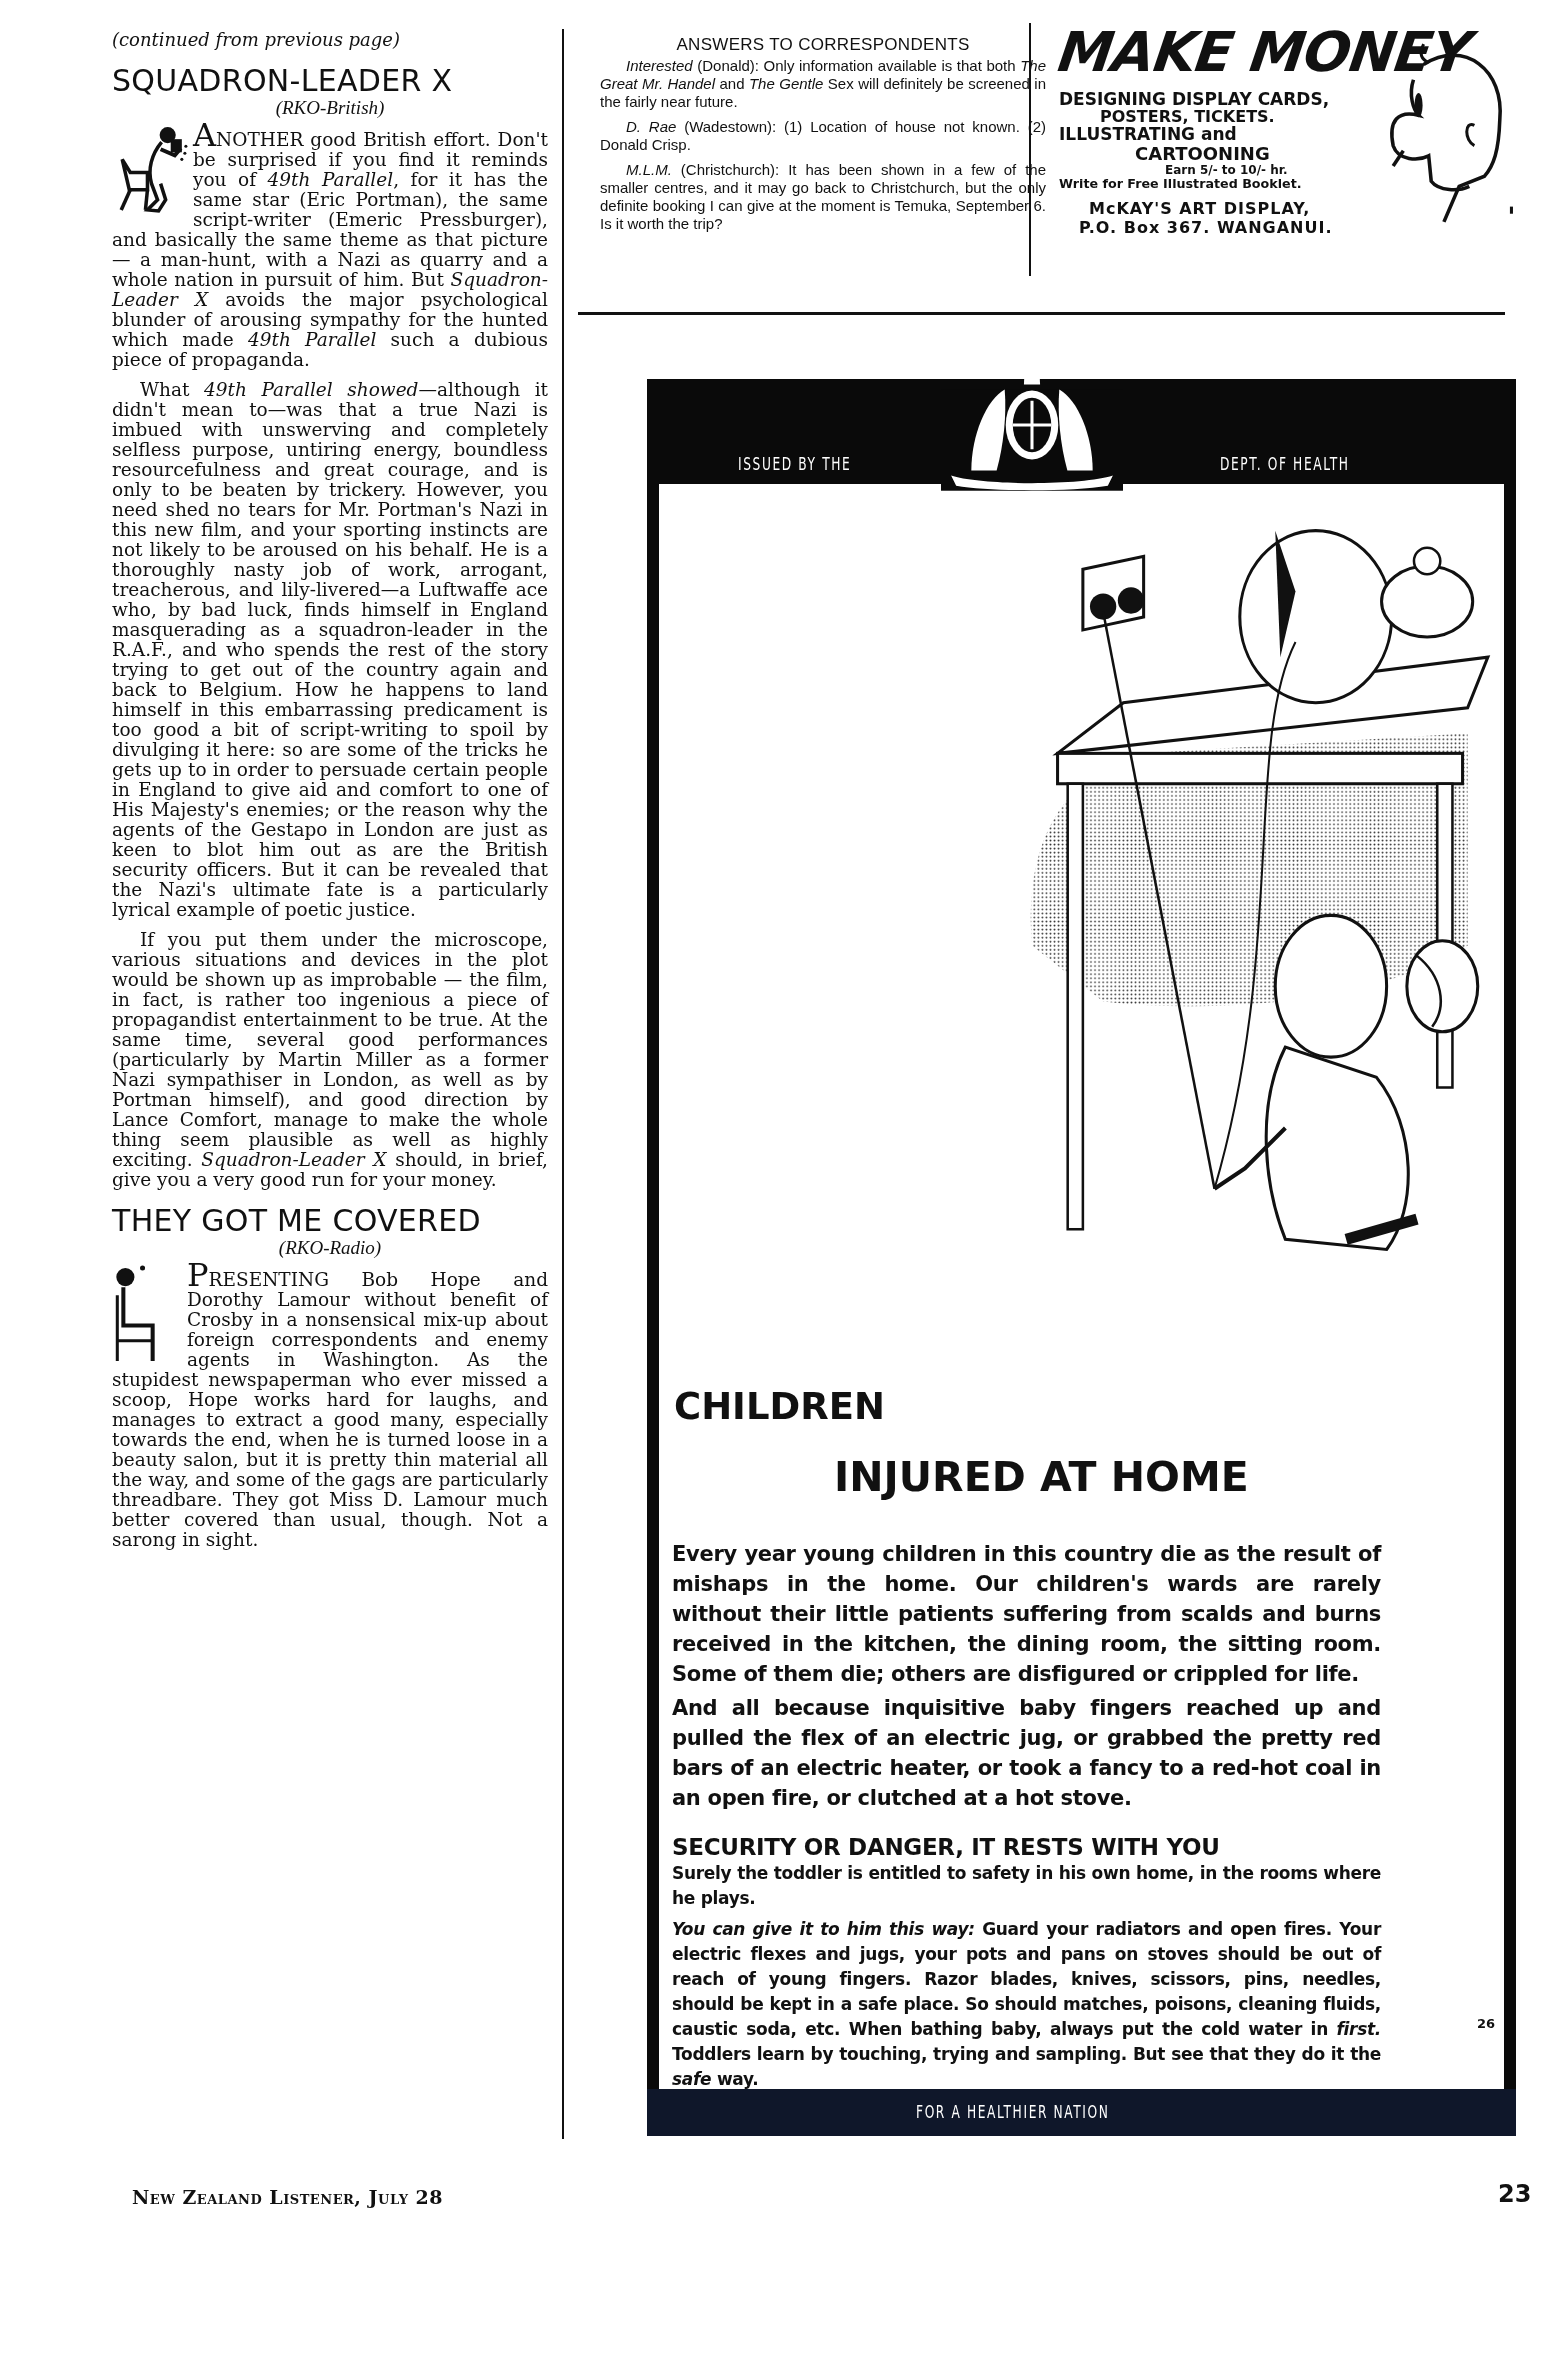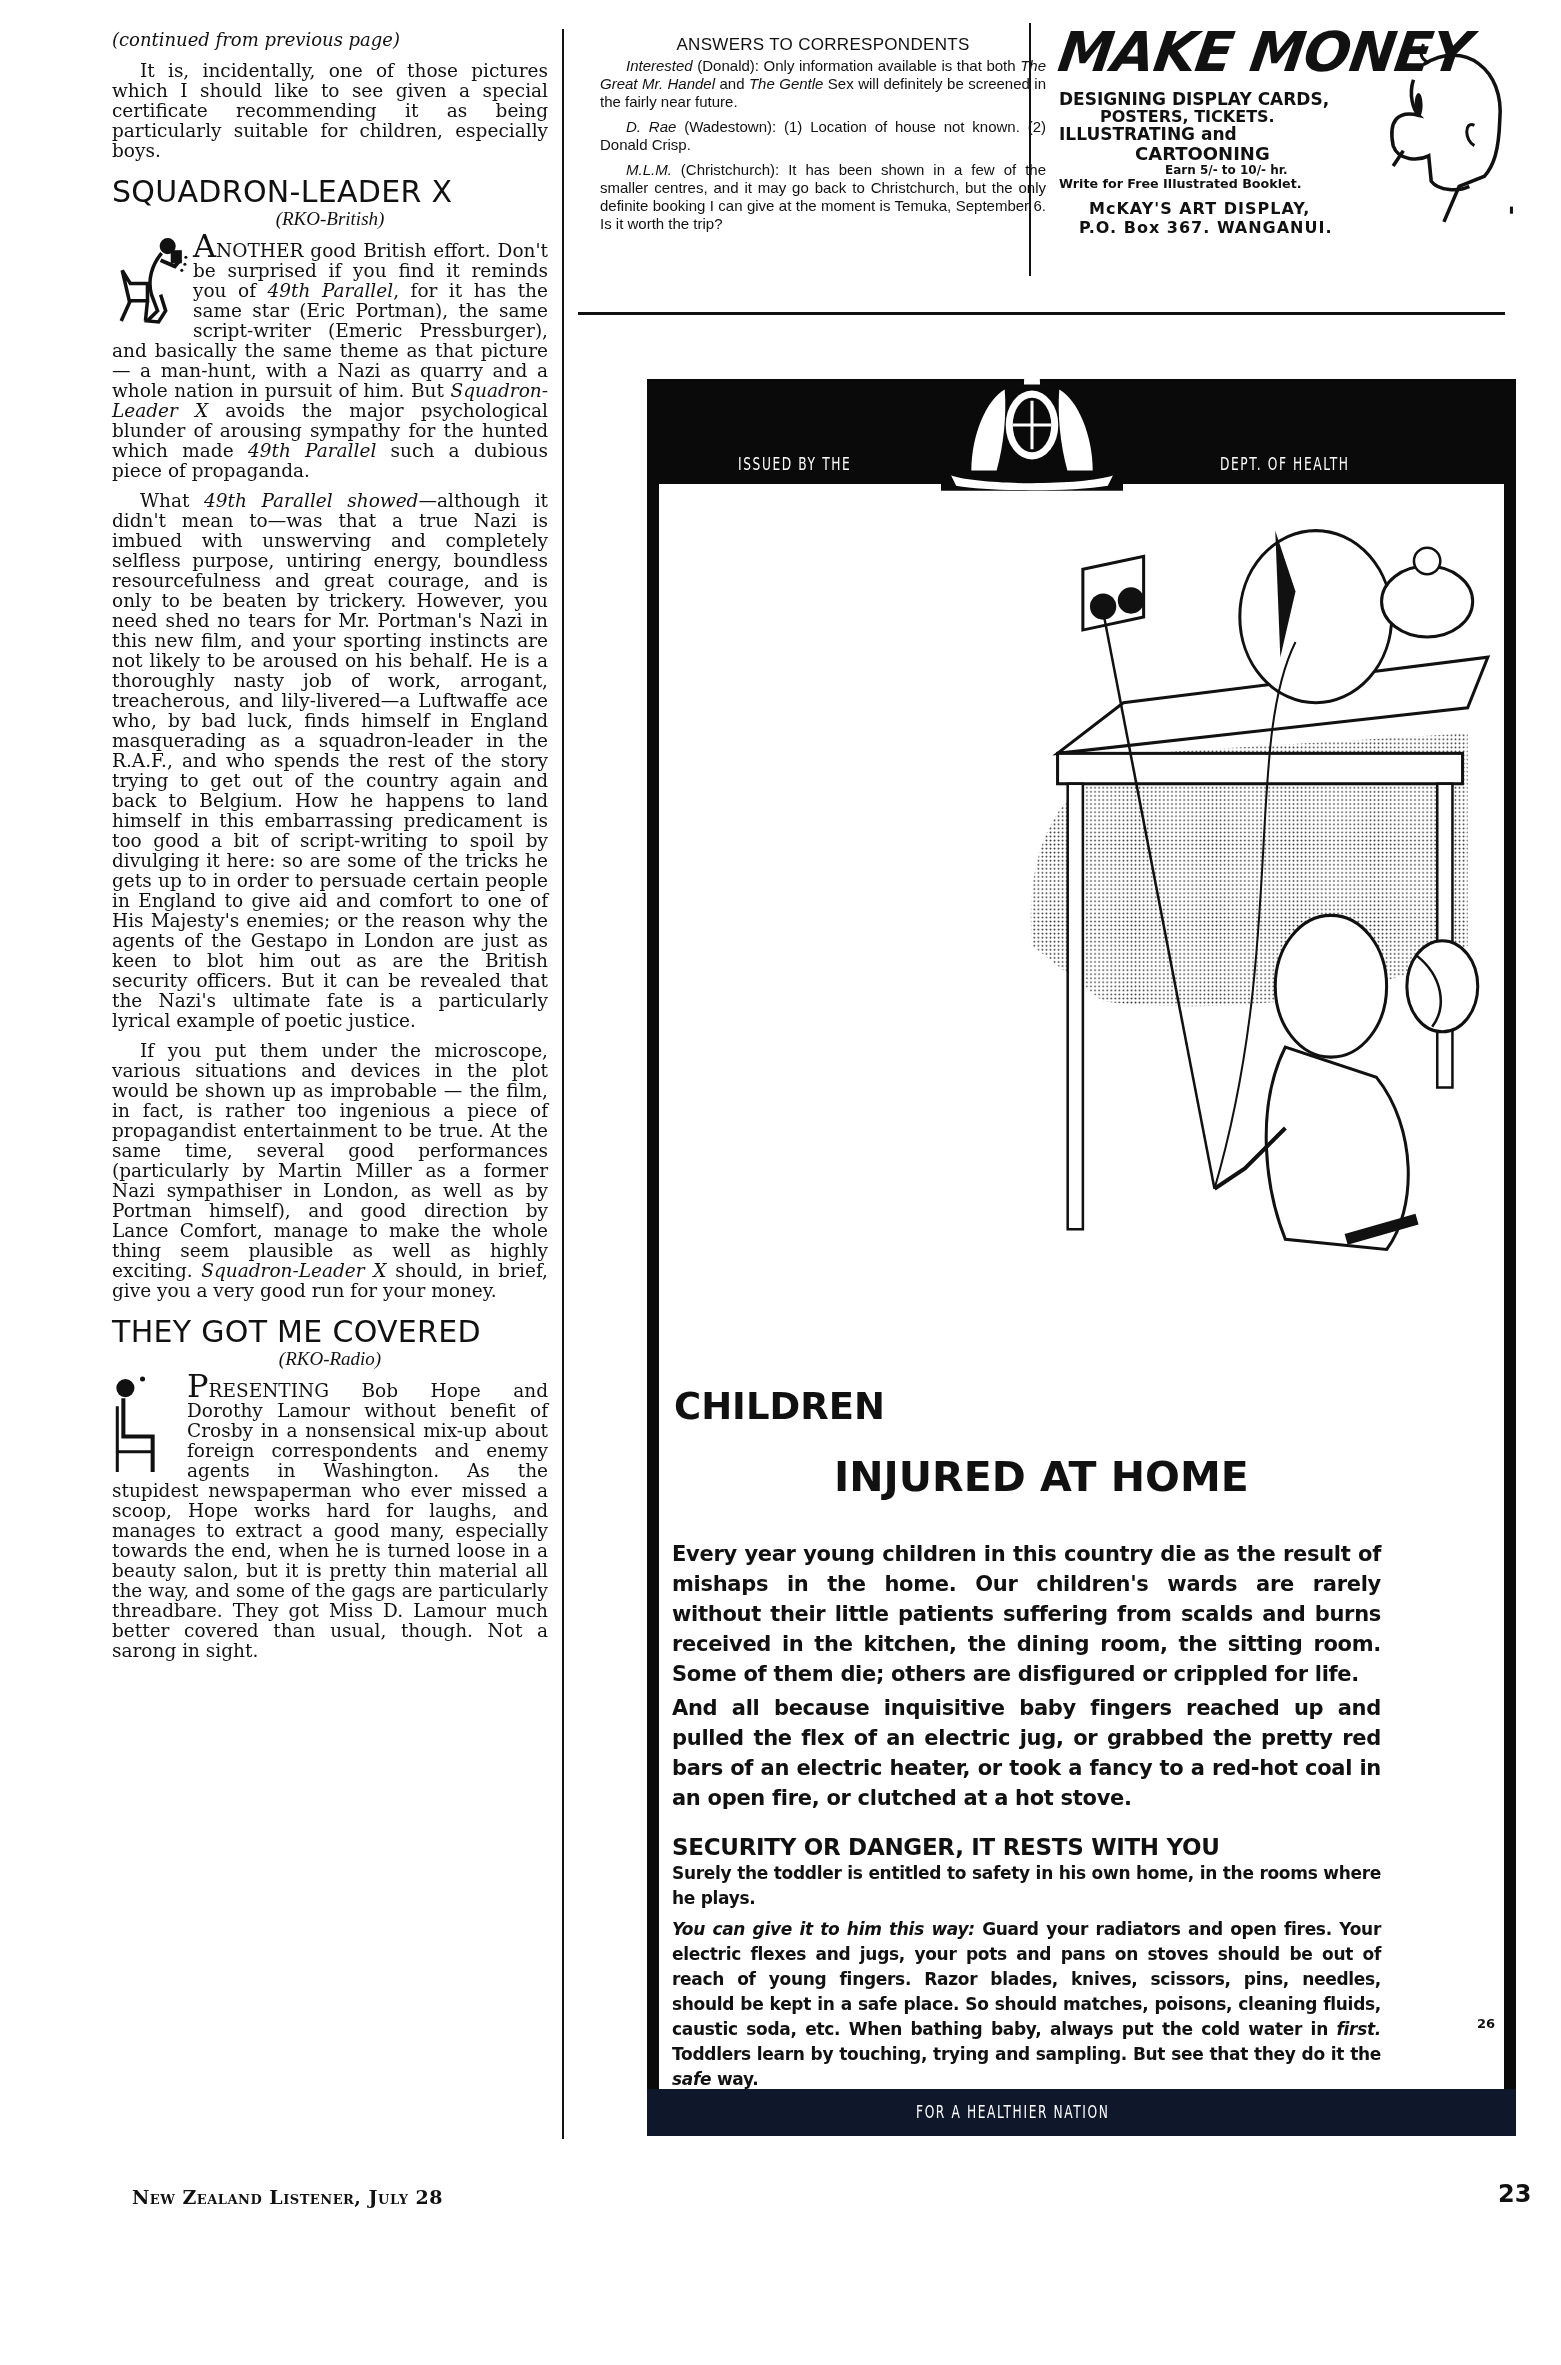--- a/index.html
+++ b/index.html
@@ -47,21 +47,20 @@
   .keep{font-size:19px;margin-top:19px!important;text-align:center;letter-spacing:-0.3px;}
   .keep i{font-size:22px;}
   #ad-code{position:absolute;left:830px;top:1637px;font-family:"DejaVu Sans",sans-serif;font-weight:bold;font-size:13px;}
   #page-num{left:1498px;top:2180px;font-family:"DejaVu Sans","Liberation Sans",sans-serif;font-weight:900;font-size:24px;}
 </style>
 </head>
 <body>
 
 <div id="left-col" class="abs">
   <p class="cont">(continued from previous page)</p>
-  <p class="ind">It is, incidentally, one of those pictures which I should like to see given a special certificate recommending it as being particularly suitable for children, especially boys.</p>
 
   <div class="rev-title">SQUADRON-LEADER X</div>
   <div class="rev-studio">(RKO-British)</div>
 
   <div class="dropcap-wrap">
     <svg class="drop-fig" viewBox="0 0 150 188">
       <path d="M20 70 L34 130 L70 130 L70 96 L36 96 Z" fill="none" stroke="#111" stroke-width="7"></path>
       <path d="M36 130 L18 170" stroke="#111" stroke-width="7"></path>
       <path d="M70 130 L66 170" stroke="#111" stroke-width="7"></path>
       <circle cx="110" cy="22" r="16" fill="#111"></circle>

